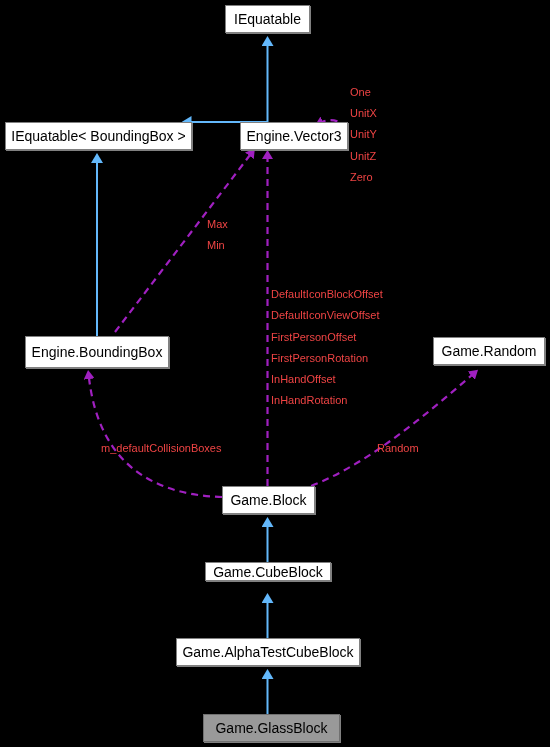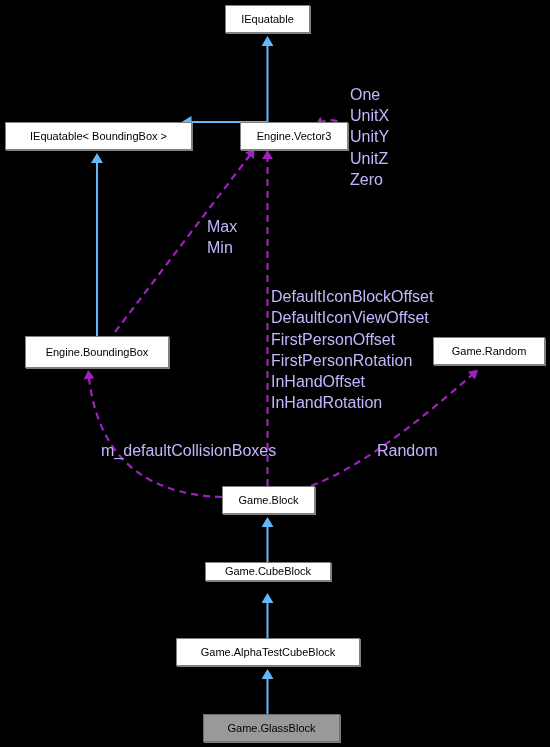--- a/index.html
+++ b/index.html
@@ -21,33 +21,33 @@
   .node{
     position:absolute;
     box-sizing:border-box;
     background:#ffffff;
     border:1px solid #808080;
     box-shadow:1px 1px 0 0 #808080;
     display:flex;
     align-items:center;
     justify-content:center;
     color:#000000;
-    font-size:11px;
+    font-size:14px;
     line-height:1;
     white-space:nowrap;
     letter-spacing:0px;
   }
   .node.highlight{
     background:#999999;
     border:1px solid #707070;
   }
   .edge-label{
     position:absolute;
-    color:#c4b5fd;
-    font-size:16px;
+    color:#ef4444;
+    font-size:11px;
     line-height:1;
     white-space:nowrap;
     letter-spacing:0px;
   }
 </style>
 </head>
 <body>
 
 <div id="diagram">
 

